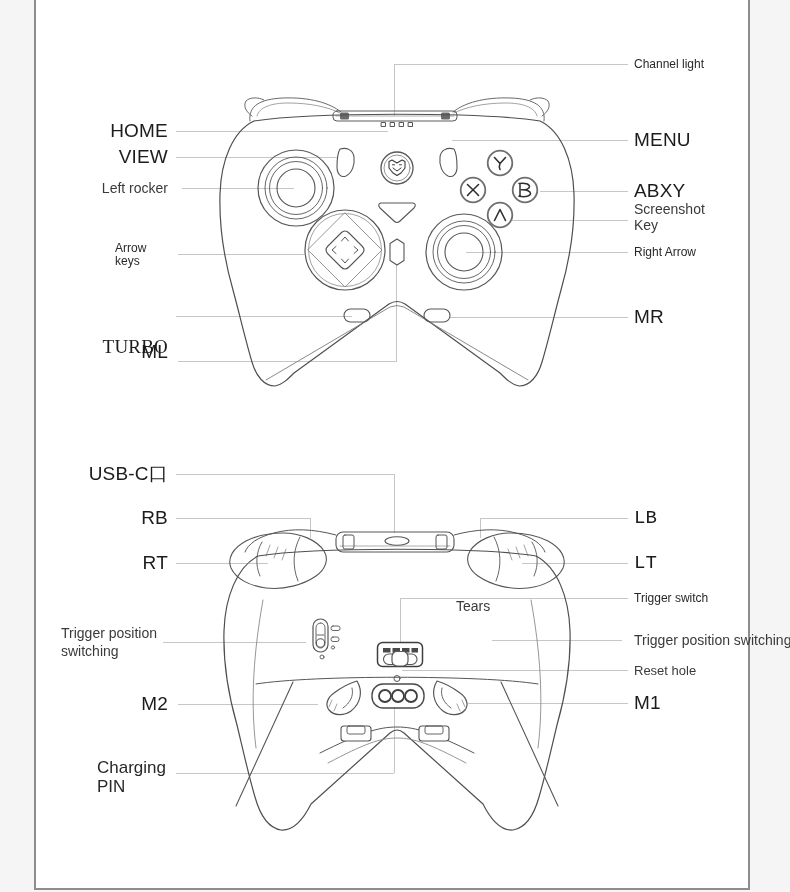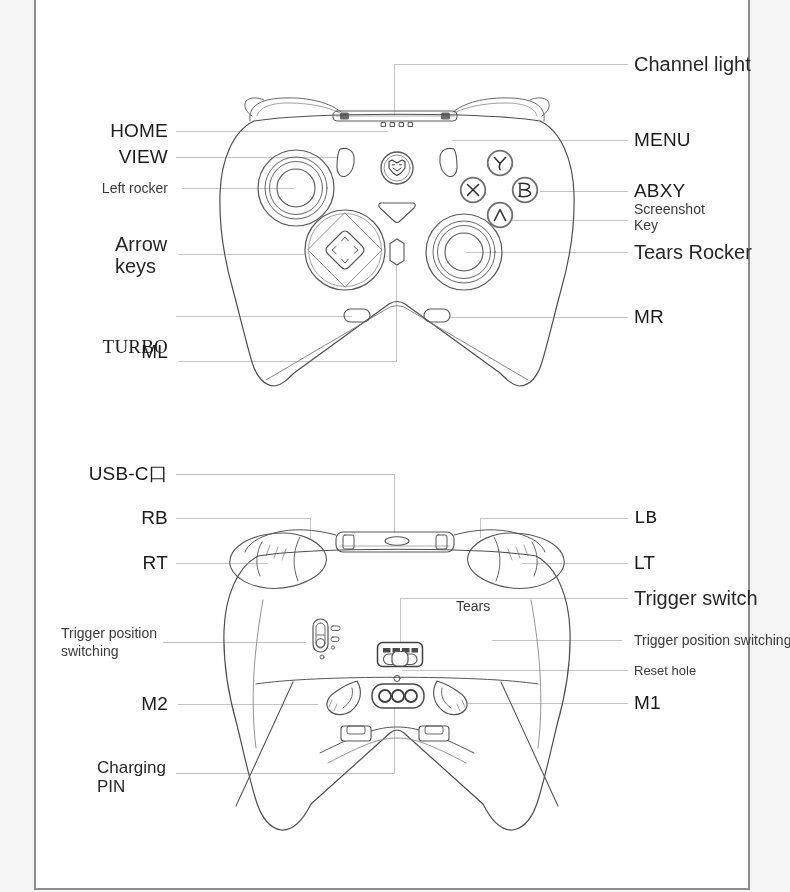--- a/index.html
+++ b/index.html
@@ -11,21 +11,21 @@
   .panel{
     position:absolute;left:34px;top:0;width:716px;height:890px;
     box-sizing:border-box;background:#ffffff;
     border-left:2px solid #8d8d8d;border-right:2px solid #8d8d8d;border-bottom:2px solid #8d8d8d;
   }
   .lead{position:absolute;height:1px;background:#c6c6c6;z-index:1;}
   .leadv{position:absolute;width:1px;background:#c6c6c6;z-index:1;}
   .art{position:absolute;z-index:2;}
   .lbl{position:absolute;z-index:3;white-space:nowrap;transform:translateY(-50%);}
   .lbl-xl{font-size:19px;font-weight:500;color:#1c1c1c;letter-spacing:.2px;}
-  .lbl-md{font-size:20px;font-weight:400;color:#282828;}
+  .lbl-md{font-size:12px;font-weight:400;color:#282828;}
   .lbl-sm{font-size:14px;font-weight:400;color:#3a3a3a;}
   .rcol{left:634px;text-align:left;}
   .lcol{right:622px;text-align:right;}
   .ml2{line-height:1.12;}
   .ml3{line-height:1.3;}
   svg{display:block;}
   svg *{vector-effect:non-scaling-stroke;}
 </style>
 </head>
 <body>
@@ -230,30 +230,30 @@
   <div class="lbl lbl-sm lcol" style="top:188px;">Left rocker</div>
   <div class="lbl lbl-xl rcol" style="top:191px;">ABXY</div>
   <div class="lbl lbl-sm rcol ml2" style="top:218px;">
     <div>Screenshot</div>
     <div>Key</div>
   </div>
   <div class="lbl lbl-md ml2" style="left:115px;top:255px;">
     <div>Arrow</div>
     <div>keys</div>
   </div>
-  <div class="lbl lbl-md rcol" style="top:252px;">Tears Rocker</div>
+  <div class="lbl lbl-md rcol" style="top:252px;">Right Arrow</div>
   <div class="lbl lbl-xl lcol" style="top:316px;margin-top:36px;">ML</div>
   <div class="lbl lbl-xl rcol" style="top:317px;">MR</div>
   <div class="lbl lbl-xl lcol" style="top:347px;font-family:Liberation Serif, serif;">TURBO</div>
 
   <div class="lbl lbl-xl lcol" style="top:474px;">USB-C口</div>
   <div class="lbl lbl-xl lcol" style="top:518px;">RB</div>
   <div class="lbl lbl-xl rcol" style="top:518px;font-family:Liberation Mono, monospace;">LB</div>
   <div class="lbl lbl-xl lcol" style="top:563px;">RT</div>
-  <div class="lbl lbl-xl rcol" style="top:563px;">LT</div>
+  <div class="lbl lbl-xl rcol" style="top:563px;font-family:Liberation Mono, monospace;">LT</div>
   <div class="lbl lbl-md rcol" style="top:598px;">Trigger switch</div>
   <div class="lbl lbl-sm ml3" style="left:61px;top:642px;">
     <div>Trigger position</div>
     <div>switching</div>
   </div>
   <div class="lbl lbl-sm" style="left:456px;top:606px;text-align:center;">Tears</div>
   <div class="lbl lbl-sm rcol" style="top:640px;">Trigger position switching</div>
   <div class="lbl lbl-sm rcol" style="top:670px;font-size:13px;">Reset hole</div>
   <div class="lbl lbl-xl lcol" style="top:704px;">M2</div>
   <div class="lbl lbl-xl rcol" style="top:703px;">M1</div>

